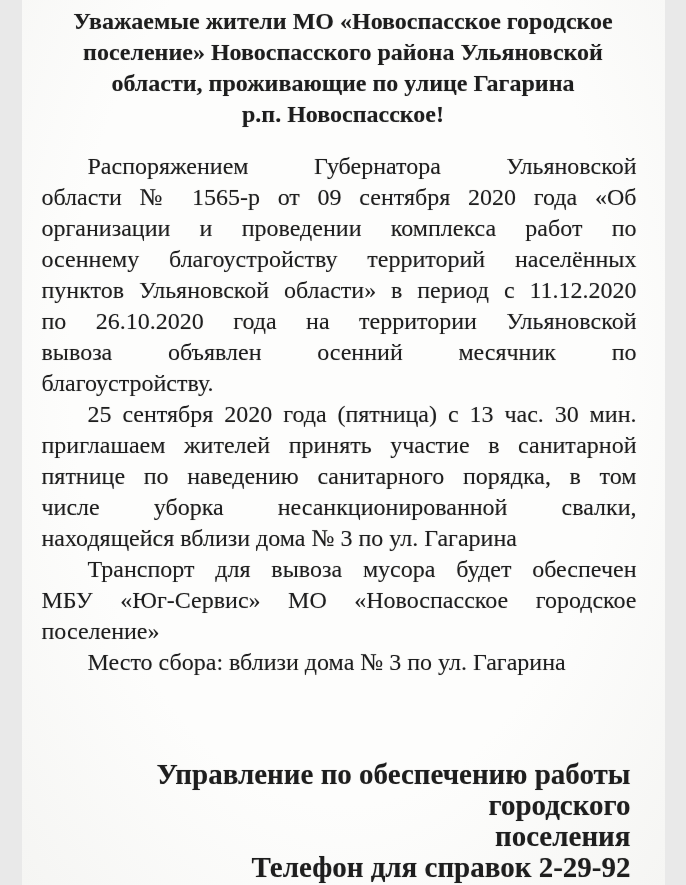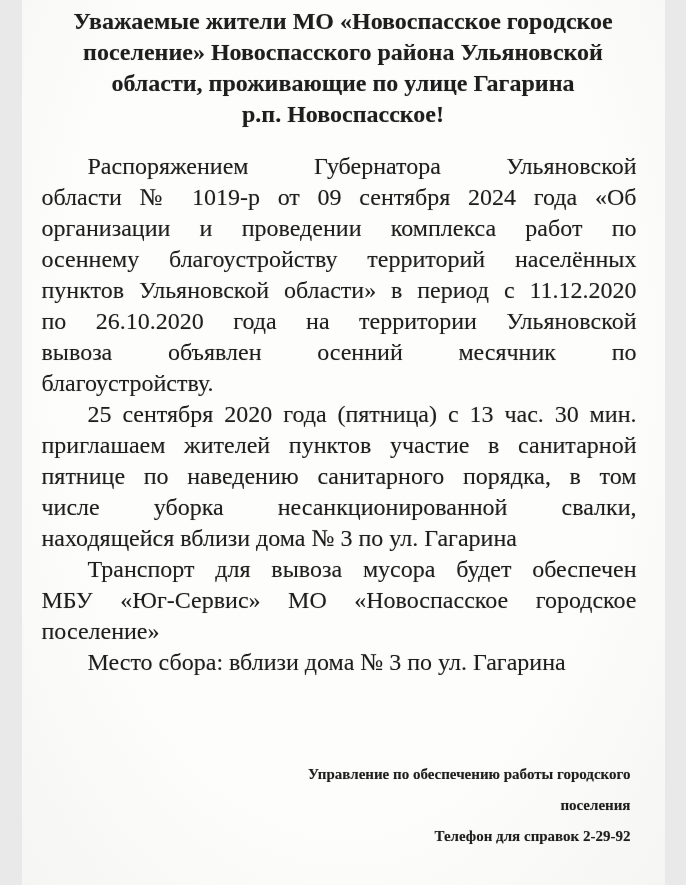--- a/index.html
+++ b/index.html
@@ -35,21 +35,21 @@
     text-align-last: justify;
   }
   .line.last {
     text-align-last: left;
   }
   .line.indent {
     text-indent: 46px;
   }
   .doc-footer {
     margin: 81px 34px 0 40px;
-    font-size: 15px;
+    font-size: 29px;
     font-weight: bold;
     line-height: 31px;
     text-align: right;
   }
 </style>
 </head>
 <body>
 
 <div class="page">
 
@@ -57,32 +57,32 @@
     <div>Уважаемые жители МО «Новоспасское городское</div>
     <div>поселение» Новоспасского района Ульяновской</div>
     <div>области, проживающие по улице Гагарина</div>
     <div>р.п. Новоспасское!</div>
   </div>
 
   <div class="doc-body">
 
     <div>
       <div class="line indent">Распоряжением Губернатора Ульяновской</div>
-      <div class="line">области № 1019-р от 09 сентября 2024 года «Об</div>
+      <div class="line">области № 1565-р от 09 сентября 2020 года «Об</div>
       <div class="line">организации и проведении комплекса работ по</div>
       <div class="line">осеннему благоустройству территорий населённых</div>
       <div class="line">пунктов Ульяновской области» в период с 11.12.2020</div>
       <div class="line">по 26.10.2020 года на территории Ульяновской</div>
       <div class="line">вывоза объявлен осенний месячник по</div>
       <div class="line last">благоустройству.</div>
     </div>
 
     <div>
       <div class="line indent">25 сентября 2020 года (пятница) с 13 час. 30 мин.</div>
-      <div class="line">приглашаем жителей пунктов участие в санитарной</div>
+      <div class="line">приглашаем жителей принять участие в санитарной</div>
       <div class="line">пятнице по наведению санитарного порядка, в том</div>
       <div class="line">числе уборка несанкционированной свалки,</div>
       <div class="line last">находящейся вблизи дома № 3 по ул. Гагарина</div>
     </div>
 
     <div>
       <div class="line indent">Транспорт для вывоза мусора будет обеспечен</div>
       <div class="line">МБУ «Юг-Сервис» МО «Новоспасское городское</div>
       <div class="line last">поселение»</div>
     </div>

